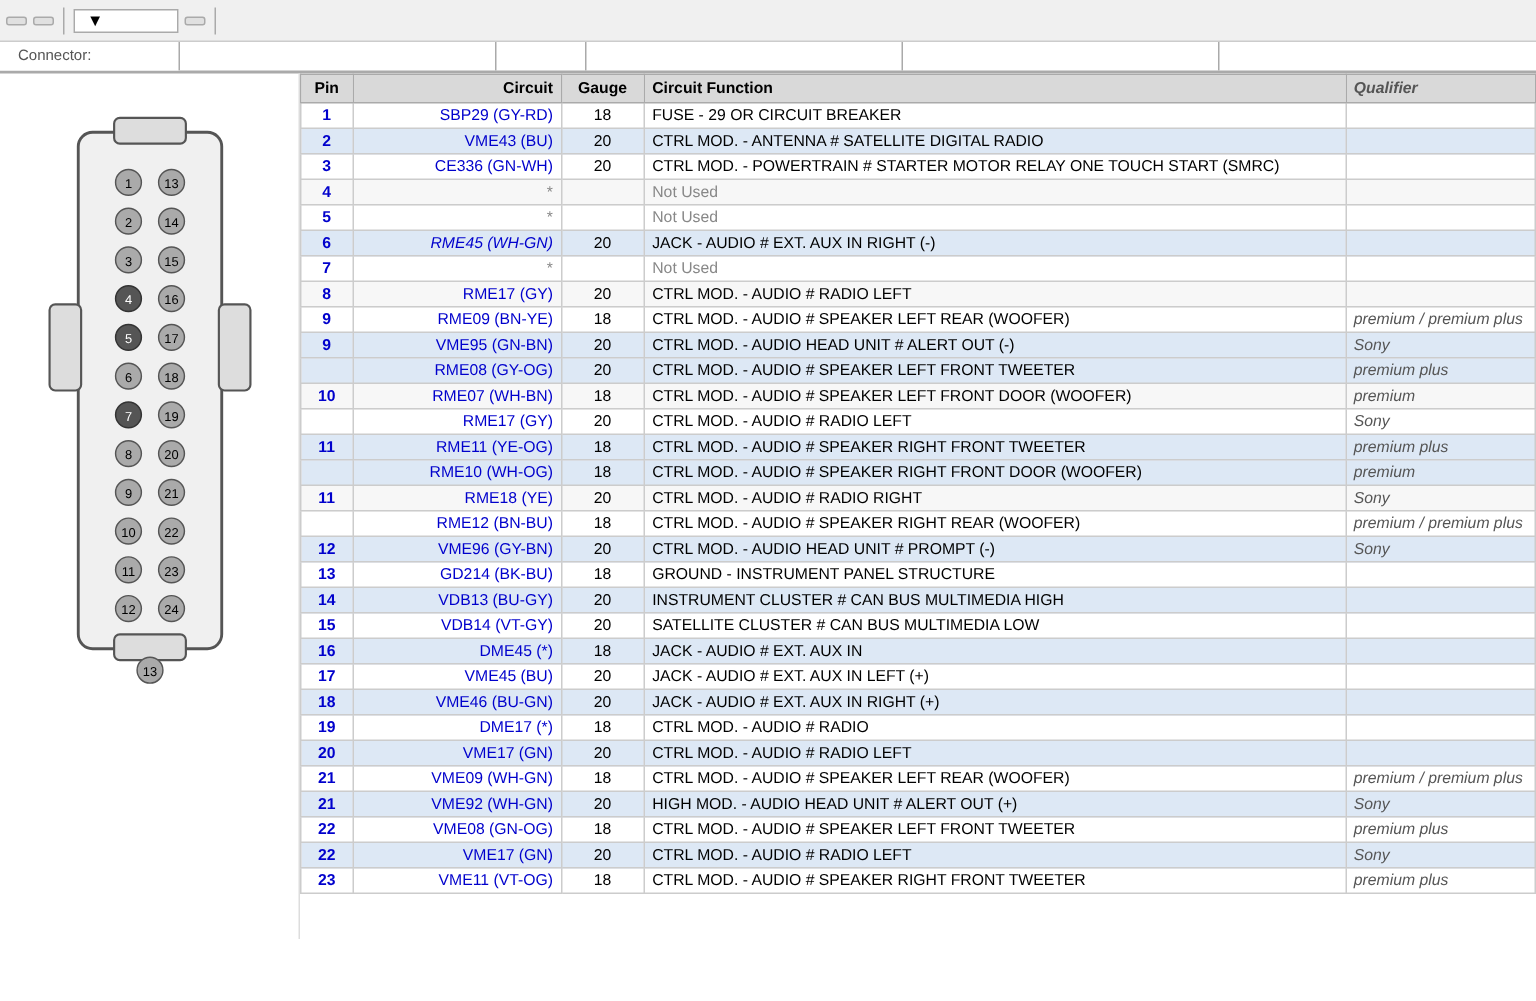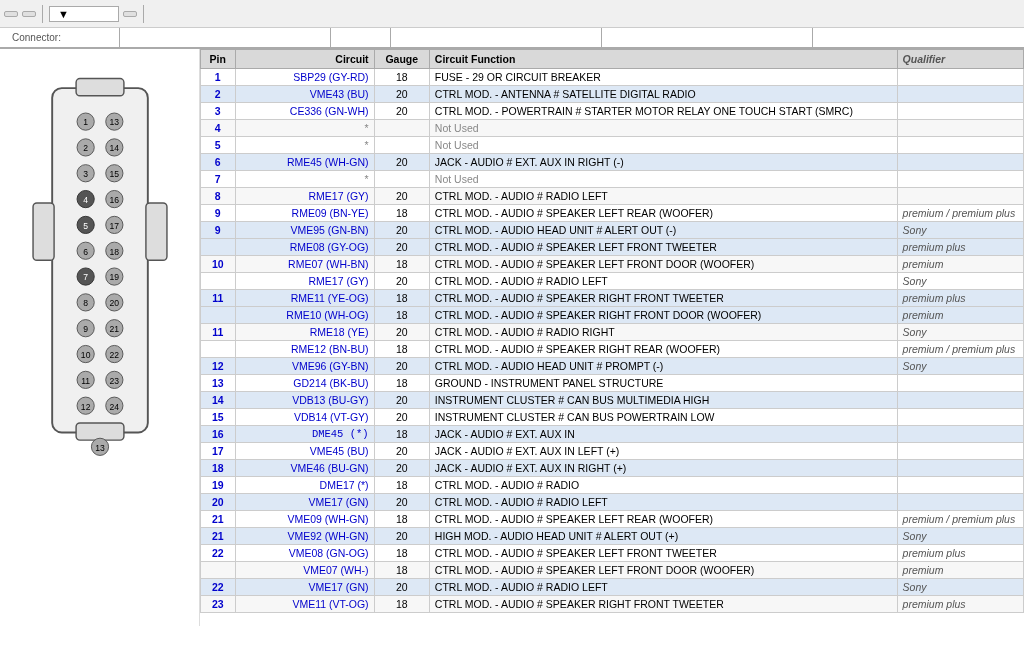--- a/index.html
+++ b/index.html
@@ -235,21 +235,21 @@
           </tr>
           <tr>
             <td class="pin-col blue-text bold" style="color: rgb(0, 0, 204); font-weight: bold;">5</td>
             <td class="circuit-col" style="color: rgb(136, 136, 136);">*</td>
             <td class="gauge-col"></td>
             <td class="function-col" style="color: rgb(136, 136, 136);">Not Used</td>
             <td class="qualifier-col"></td>
           </tr>
           <tr style="background: rgb(221, 232, 245);">
             <td class="pin-col blue-text bold" style="color: rgb(0, 0, 204); font-weight: bold;">6</td>
-            <td class="circuit-col" style="color: rgb(0, 0, 204);">RME45 (WH-GN)</td>
+            <td class="circuit-col" style="color: rgb(0, 0, 204); font-style: italic;">RME45 (WH-GN)</td>
             <td class="gauge-col">20</td>
             <td class="function-col">JACK - AUDIO # EXT. AUX IN RIGHT (-)</td>
             <td class="qualifier-col"></td>
           </tr>
           <tr>
             <td class="pin-col blue-text bold" style="color: rgb(0, 0, 204); font-weight: bold;">7</td>
             <td class="circuit-col" style="color: rgb(136, 136, 136);">*</td>
             <td class="gauge-col"></td>
             <td class="function-col" style="color: rgb(136, 136, 136);">Not Used</td>
             <td class="qualifier-col"></td>
@@ -342,26 +342,26 @@
             <td class="pin-col blue-text bold" style="color: rgb(0, 0, 204); font-weight: bold;">14</td>
             <td class="circuit-col" style="color: rgb(0, 0, 204);">VDB13 (BU-GY)</td>
             <td class="gauge-col">20</td>
             <td class="function-col">INSTRUMENT CLUSTER # CAN BUS MULTIMEDIA HIGH</td>
             <td class="qualifier-col"></td>
           </tr>
           <tr>
             <td class="pin-col blue-text bold" style="color: rgb(0, 0, 204); font-weight: bold;">15</td>
             <td class="circuit-col" style="color: rgb(0, 0, 204);">VDB14 (VT-GY)</td>
             <td class="gauge-col">20</td>
-            <td class="function-col">INSTRUMENT CLUSTER # CAN BUS POWERTRAIN LOW</td>
+            <td class="function-col">SATELLITE CLUSTER # CAN BUS MULTIMEDIA LOW</td>
             <td class="qualifier-col"></td>
           </tr>
           <tr style="background: rgb(221, 232, 245);">
             <td class="pin-col blue-text bold" style="color: rgb(0, 0, 204); font-weight: bold;">16</td>
-            <td class="circuit-col" style="color: rgb(0, 0, 204); font-family: Liberation Mono, monospace;">DME45 (*)</td>
+            <td class="circuit-col" style="color: rgb(0, 0, 204);">DME45 (*)</td>
             <td class="gauge-col">18</td>
             <td class="function-col">JACK - AUDIO # EXT. AUX IN</td>
             <td class="qualifier-col"></td>
           </tr>
           <tr>
             <td class="pin-col blue-text bold" style="color: rgb(0, 0, 204); font-weight: bold;">17</td>
             <td class="circuit-col" style="color: rgb(0, 0, 204);">VME45 (BU)</td>
             <td class="gauge-col">20</td>
             <td class="function-col">JACK - AUDIO # EXT. AUX IN LEFT (+)</td>
             <td class="qualifier-col"></td>
@@ -401,27 +401,20 @@
             <td class="function-col">HIGH MOD. - AUDIO HEAD UNIT # ALERT OUT (+)</td>
             <td class="qualifier-col">Sony</td>
           </tr>
           <tr>
             <td class="pin-col blue-text bold" style="color: rgb(0, 0, 204); font-weight: bold;">22</td>
             <td class="circuit-col" style="color: rgb(0, 0, 204);">VME08 (GN-OG)</td>
             <td class="gauge-col">18</td>
             <td class="function-col">CTRL MOD. - AUDIO # SPEAKER LEFT FRONT TWEETER</td>
             <td class="qualifier-col">premium plus</td>
           </tr>
-          <tr>
-            <td class="pin-col blue-text bold"></td>
-            <td class="circuit-col" style="color: rgb(0, 0, 204);">VME07 (WH-)</td>
-            <td class="gauge-col">18</td>
-            <td class="function-col">CTRL MOD. - AUDIO # SPEAKER LEFT FRONT DOOR (WOOFER)</td>
-            <td class="qualifier-col">premium</td>
-          </tr>
           <tr style="background: rgb(221, 232, 245);">
             <td class="pin-col blue-text bold" style="color: rgb(0, 0, 204); font-weight: bold;">22</td>
             <td class="circuit-col" style="color: rgb(0, 0, 204);">VME17 (GN)</td>
             <td class="gauge-col">20</td>
             <td class="function-col">CTRL MOD. - AUDIO # RADIO LEFT</td>
             <td class="qualifier-col">Sony</td>
           </tr>
           <tr>
             <td class="pin-col blue-text bold" style="color: rgb(0, 0, 204); font-weight: bold;">23</td>
             <td class="circuit-col" style="color: rgb(0, 0, 204);">VME11 (VT-OG)</td>

